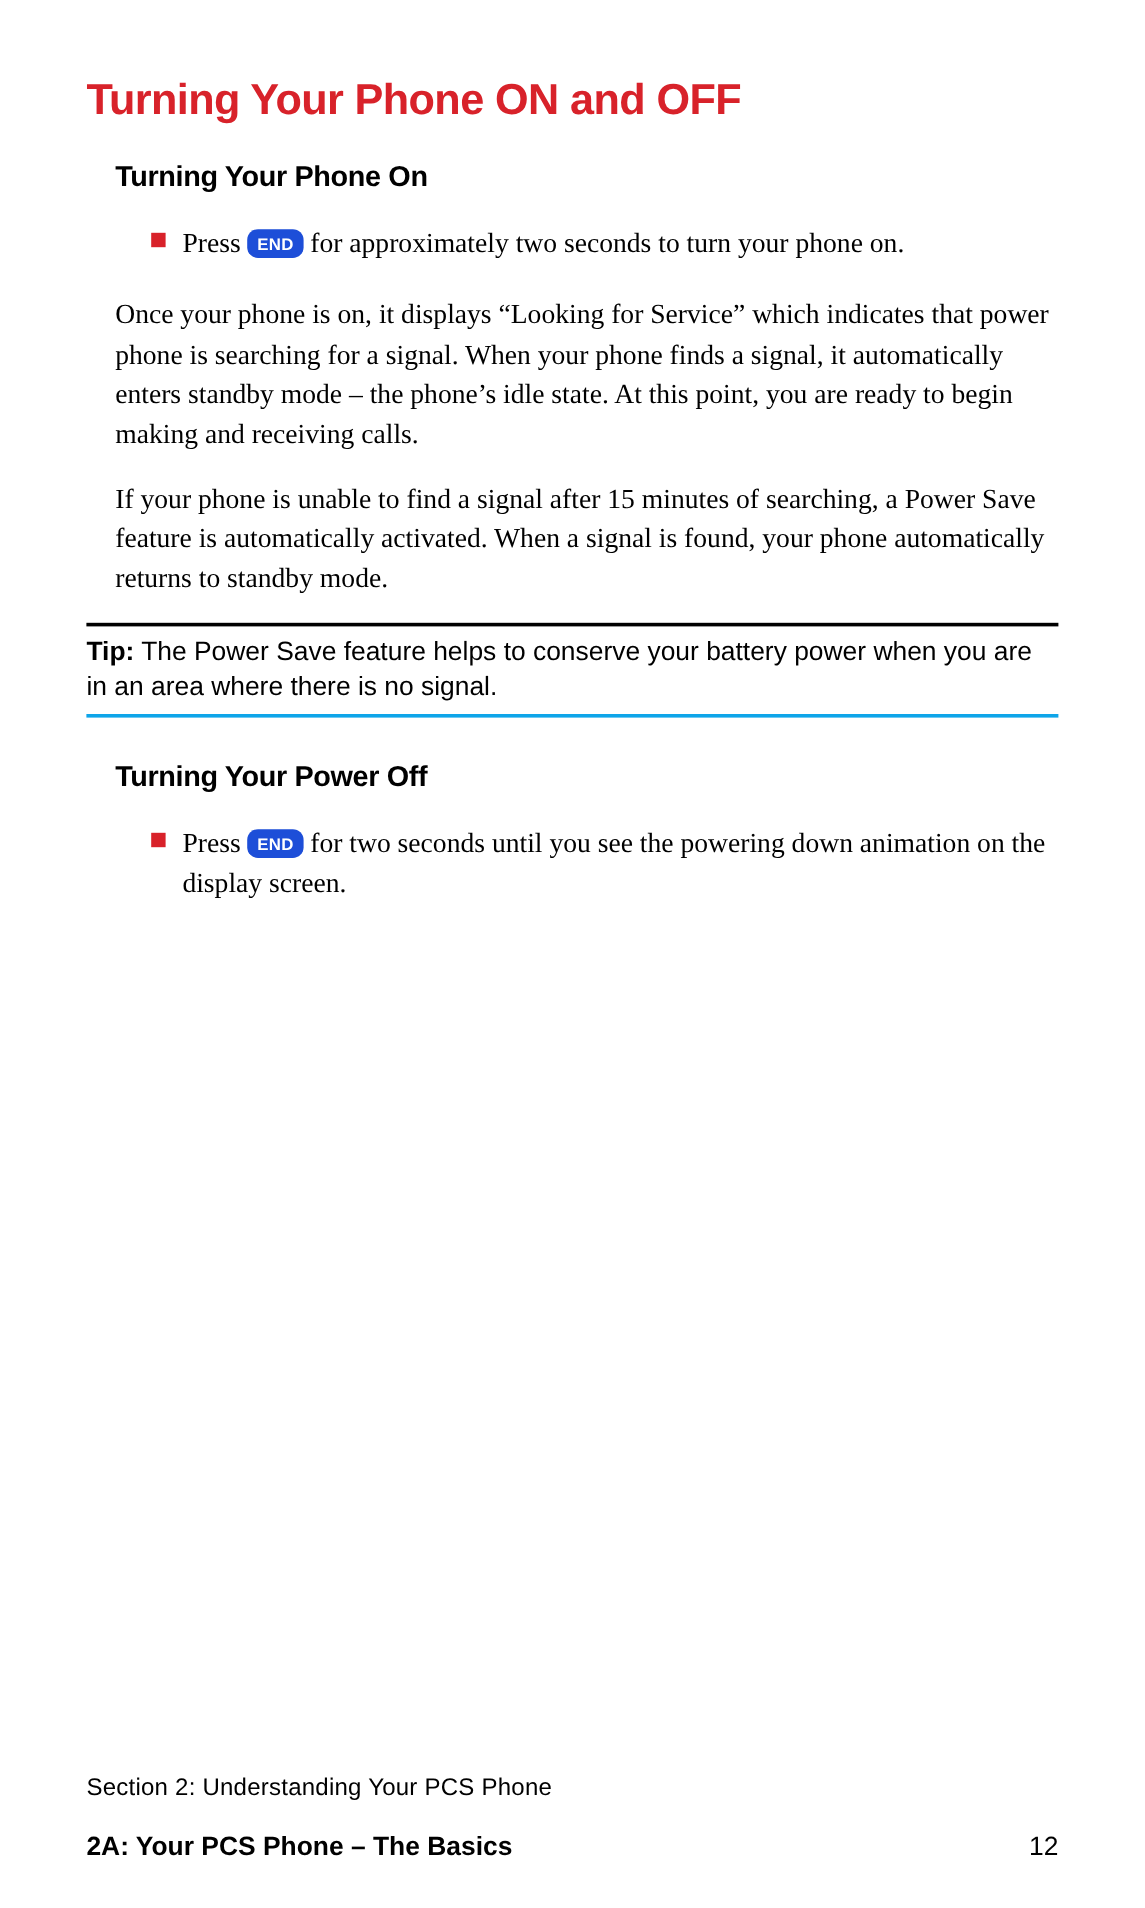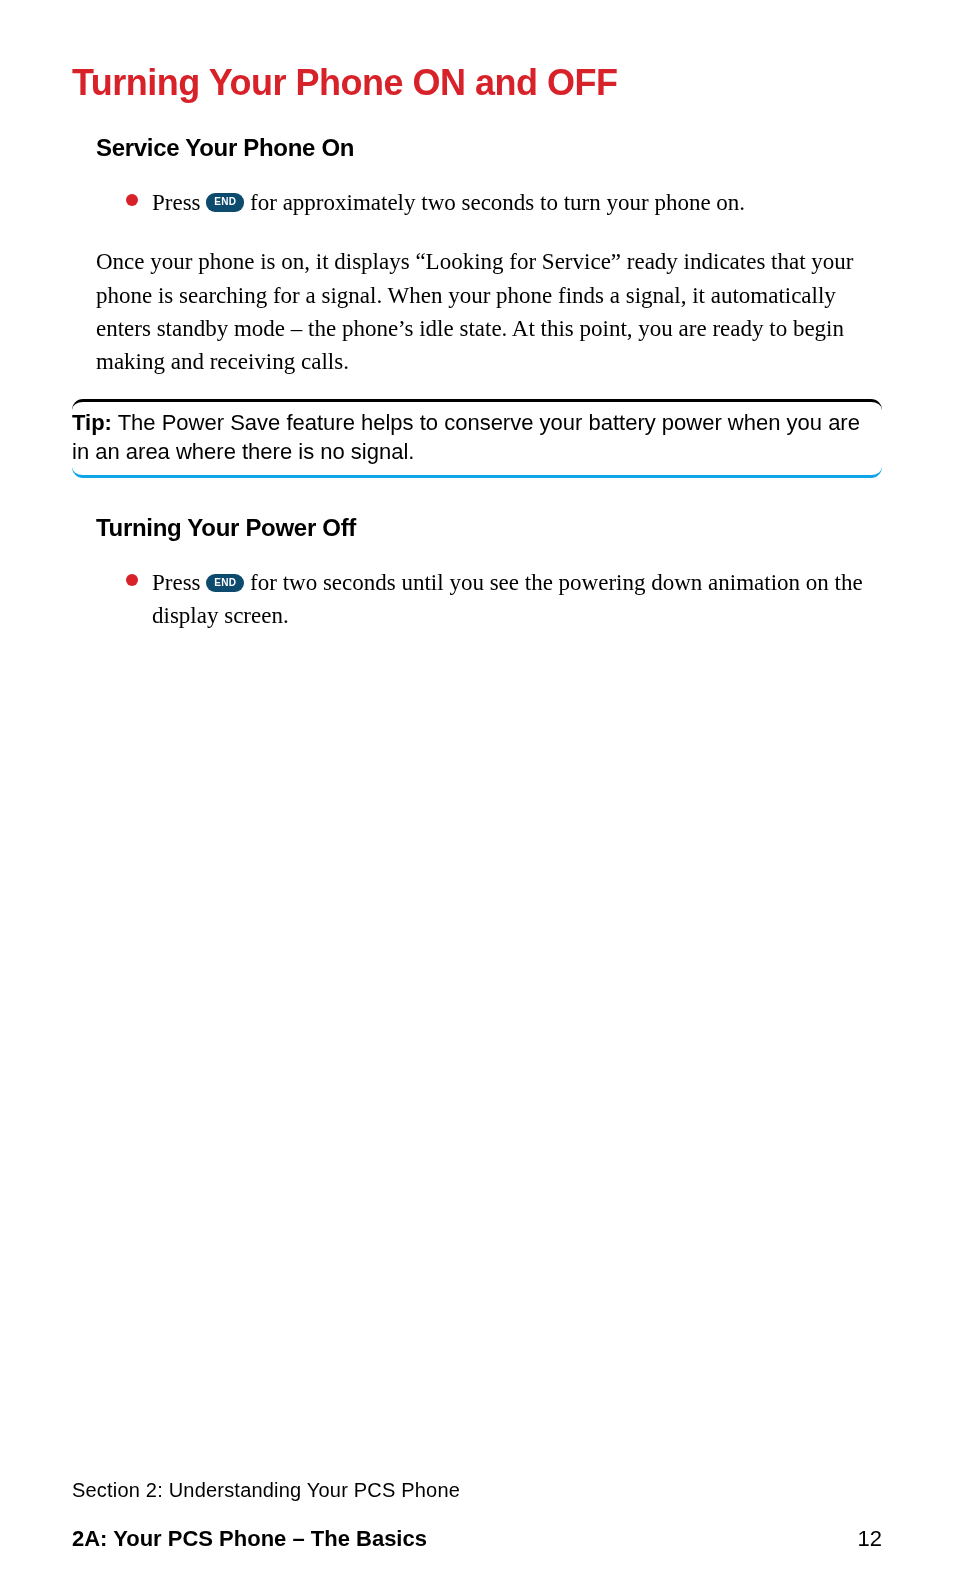--- a/index.html
+++ b/index.html
@@ -1,15 +1,15 @@
 <!DOCTYPE html>
 <html><head>
   <meta charset="utf-8">
   <style>
-    * { margin: 0; padding: 0; box-sizing: border-box; border-radius: 11px; }
+    * { margin: 0; padding: 0; box-sizing: border-box; }
     body {
       width: 954px;
       height: 1590px;
       background: #fff;
       position: relative;
       font-family: Georgia, 'Times New Roman', serif;
     }
     .page {
       padding: 62px 72px 0 72px;
       height: 100%;
@@ -50,25 +50,25 @@
       margin-top: 8px;
       margin-right: 14px;
     }
     .bullet-text {
       font-size: 23px;
       color: #000;
       line-height: 1.45;
     }
     .end-badge {
       display: inline-block;
-      background: #0c4a6e;
+      background: #1d4ed8;
       color: #fff;
       font-family: Arial, sans-serif;
       font-weight: bold;
-      font-size: 10px;
+      font-size: 14px;
       padding: 2px 8px 2px 8px;
       border-radius: 9px;
       vertical-align: middle;
       position: relative;
       top: -2px;
       letter-spacing: 0.3px;
     }
     .bodytext {
       font-size: 23px;
       color: #000;
@@ -121,34 +121,35 @@
       font-weight: normal;
       color: #000;
     }
   </style>
 </head>
 <body>
 
 <div class="page">
   <div class="h1">Turning Your Phone ON and OFF</div>
 
-  <div class="h2">Service Your Phone On</div>
+  <div class="h2">Turning Your Phone On</div>
 
   <div class="bullet-block">
     <div class="bullet-row">
       <div class="red-square"></div>
       <div class="bullet-text">
         <span>Press </span>
         <span class="end-badge">END</span>
         <span> for approximately two seconds to turn your phone on.</span>
       </div>
     </div>
   </div>
 
-  <div class="bodytext">Once your phone is on, it displays “Looking for Service” ready indicates that your phone is searching for a signal. When your phone finds a signal, it automatically enters standby mode – the phone’s idle state. At this point, you are ready to begin making and receiving calls.</div>
+  <div class="bodytext">Once your phone is on, it displays “Looking for Service” which indicates that power phone is searching for a signal. When your phone finds a signal, it automatically enters standby mode – the phone’s idle state. At this point, you are ready to begin making and receiving calls.</div>
+  <div class="bodytext">If your phone is unable to find a signal after 15 minutes of searching, a Power Save feature is automatically activated. When a signal is found, your phone automatically returns to standby mode.</div>
 
   <div class="tip-box">
     <span class="tip-label">Tip:</span><span> The Power Save feature helps to conserve your battery power when you are in an area where there is no signal.</span>
   </div>
 
   <div class="h2">Turning Your Power Off</div>
 
   <div class="bullet-block">
     <div class="bullet-row">
       <div class="red-square"></div>

